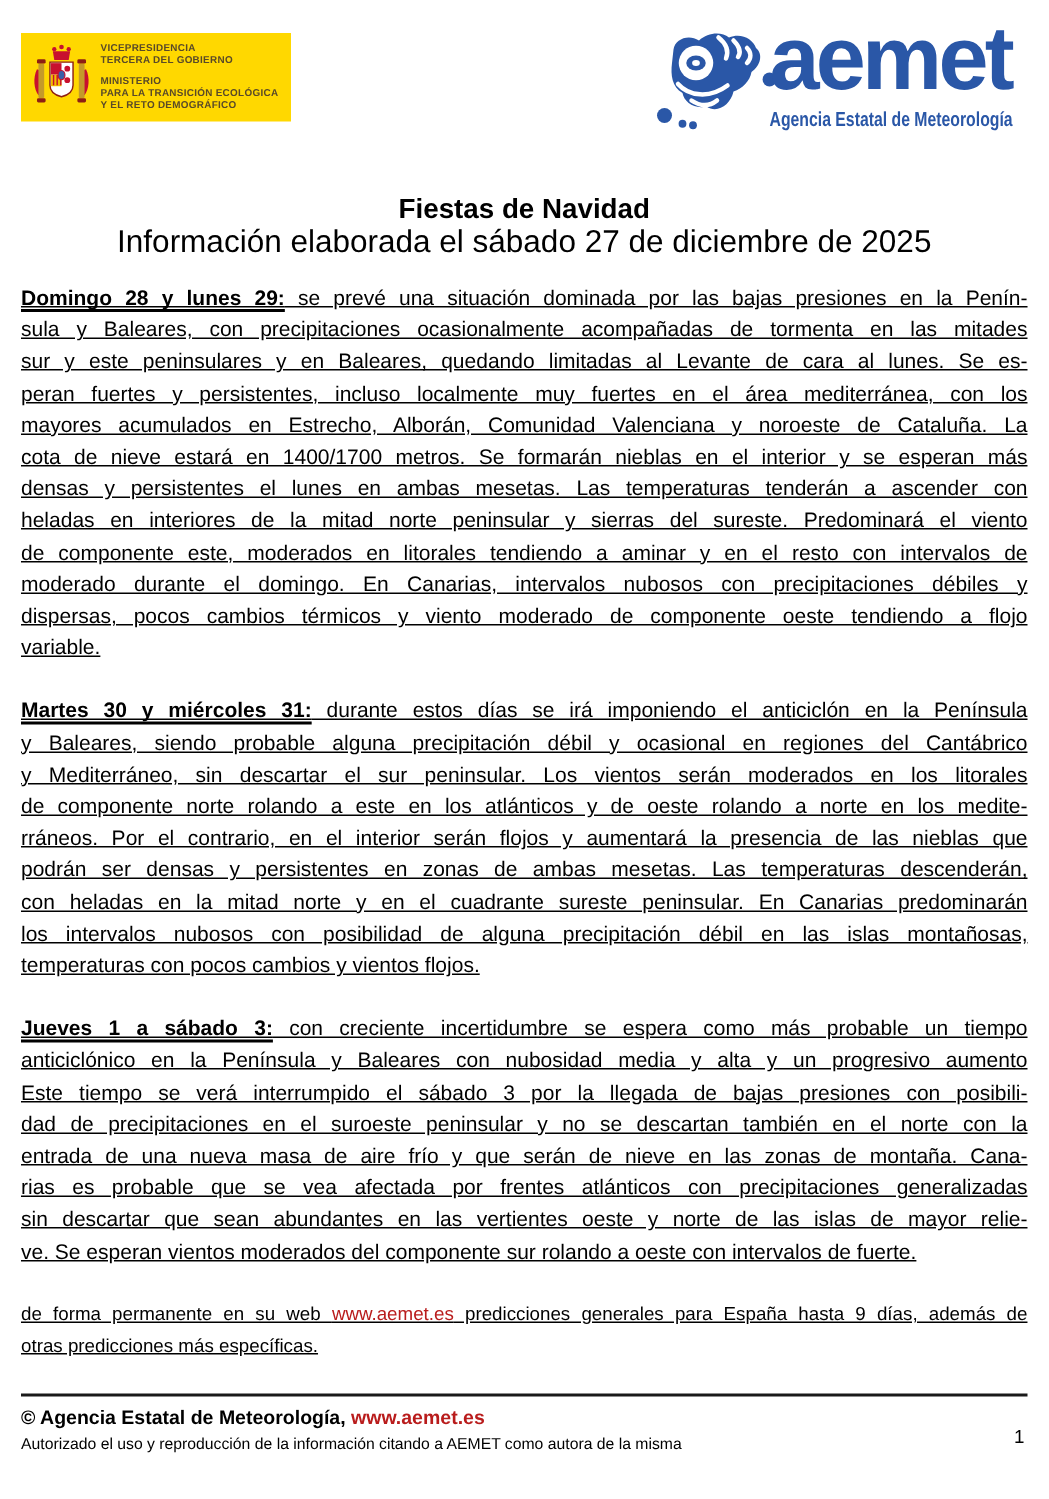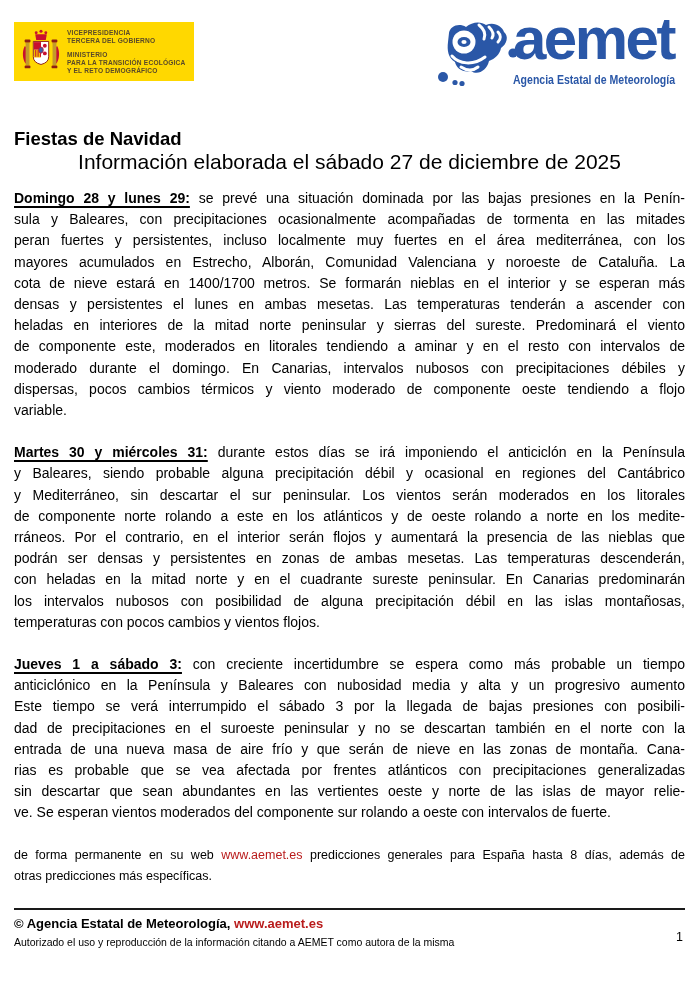--- a/index.html
+++ b/index.html
@@ -24,25 +24,25 @@
   .aemet-icon{position:absolute;left:0;top:4px;}
   .aemet-word{
     position:absolute;left:78px;top:-7px;font-size:60px;line-height:60px;
     font-weight:700;letter-spacing:-2.5px;color:#2A57A7;
   }
   .aemet-tagline{
     position:absolute;left:78px;top:56px;font-size:13.5px;font-weight:700;color:#2A57A7;
     white-space:nowrap;display:inline-block;transform:scaleX(.78);transform-origin:left top;
   }
   
-  .doc-title{font-size:18.5px;font-weight:700;line-height:22px;margin-top:16px;}
+  .doc-title{text-align:center;font-size:18.5px;font-weight:700;line-height:22px;margin-top:16px;}
   .doc-subtitle{text-align:center;font-size:21px;line-height:21px;margin-top:1px;}
   
   .body-text{margin-top:16px;font-size:14px;line-height:21.2px;}
-  .para{margin:0 0 21px 0;}
+  .para{margin:0 0 21px 0;text-decoration:underline;}
   .para.small{font-size:12.5px;line-height:21px;}
   .jline{text-align:justify;text-align-last:justify;}
   .jline.last{text-align-last:auto;}
   .lead{font-weight:700;text-decoration:underline;text-decoration-skip-ink:none;
     text-decoration-thickness:1.5px;text-underline-offset:2.5px;}
   .note-lead{text-decoration:underline;text-decoration-skip-ink:none;
     text-decoration-thickness:1px;text-underline-offset:2.5px;}
   a.link{color:#b91c1c;text-decoration:none;cursor:pointer;}
   
   .footer{margin-top:3px;border-top:2px solid #1a1a1a;position:relative;padding-top:5px;}
@@ -119,20 +119,21 @@
     </div>
   </div>
 
   <div class="doc-title">Fiestas de Navidad</div>
   <div class="doc-subtitle">Información elaborada el sábado 27 de diciembre de 2025</div>
 
   <div class="body-text">
       <div class="para">
         <div class="jline"><span class="lead">Domingo 28 y lunes 29:</span><span> se prevé una situación dominada por las bajas presiones en la Penín-</span></div>
         <div class="jline"><span>sula y Baleares, con precipitaciones ocasionalmente acompañadas de tormenta en las mitades</span></div>
+        <div class="jline"><span>sur y este peninsulares y en Baleares, quedando limitadas al Levante de cara al lunes. Se es-</span></div>
         <div class="jline"><span>peran fuertes y persistentes, incluso localmente muy fuertes en el área mediterránea, con los</span></div>
         <div class="jline"><span>mayores acumulados en Estrecho, Alborán, Comunidad Valenciana y noroeste de Cataluña. La</span></div>
         <div class="jline"><span>cota de nieve estará en 1400/1700 metros. Se formarán nieblas en el interior y se esperan más</span></div>
         <div class="jline"><span>densas y persistentes el lunes en ambas mesetas. Las temperaturas tenderán a ascender con</span></div>
         <div class="jline"><span>heladas en interiores de la mitad norte peninsular y sierras del sureste. Predominará el viento</span></div>
         <div class="jline"><span>de componente este, moderados en litorales tendiendo a aminar y en el resto con intervalos de</span></div>
         <div class="jline"><span>moderado durante el domingo. En Canarias, intervalos nubosos con precipitaciones débiles y</span></div>
         <div class="jline"><span>dispersas, pocos cambios térmicos y viento moderado de componente oeste tendiendo a flojo</span></div>
         <div class="jline last"><span>variable.</span></div>
       </div>
@@ -151,21 +152,21 @@
         <div class="jline"><span class="lead">Jueves 1 a sábado 3:</span><span> con creciente incertidumbre se espera como más probable un tiempo</span></div>
         <div class="jline"><span>anticiclónico en la Península y Baleares con nubosidad media y alta y un progresivo aumento</span></div>
         <div class="jline"><span>Este tiempo se verá interrumpido el sábado 3 por la llegada de bajas presiones con posibili-</span></div>
         <div class="jline"><span>dad de precipitaciones en el suroeste peninsular y no se descartan también en el norte con la</span></div>
         <div class="jline"><span>entrada de una nueva masa de aire frío y que serán de nieve en las zonas de montaña. Cana-</span></div>
         <div class="jline"><span>rias es probable que se vea afectada por frentes atlánticos con precipitaciones generalizadas</span></div>
         <div class="jline"><span>sin descartar que sean abundantes en las vertientes oeste y norte de las islas de mayor relie-</span></div>
         <div class="jline last"><span>ve. Se esperan vientos moderados del componente sur rolando a oeste con intervalos de fuerte.</span></div>
       </div>
       <div class="para small">
-        <div class="jline"><span>de forma permanente en su web </span><a class="link">www.aemet.es</a><span> predicciones generales para España hasta 8 días, además de</span></div>
+        <div class="jline"><span>de forma permanente en su web </span><a class="link">www.aemet.es</a><span> predicciones generales para España hasta 9 días, además de</span></div>
         <div class="jline last"><span>otras predicciones más específicas.</span></div>
       </div>
     </div>
 
   <div class="footer">
     <div class="copyright"><span>© Agencia Estatal de Meteorología, </span><a class="link">www.aemet.es</a></div>
     <div class="license">Autorizado el uso y reproducción de la información citando a AEMET como autora de la misma</div>
     <div class="pagenum">1</div>
   </div>
 

